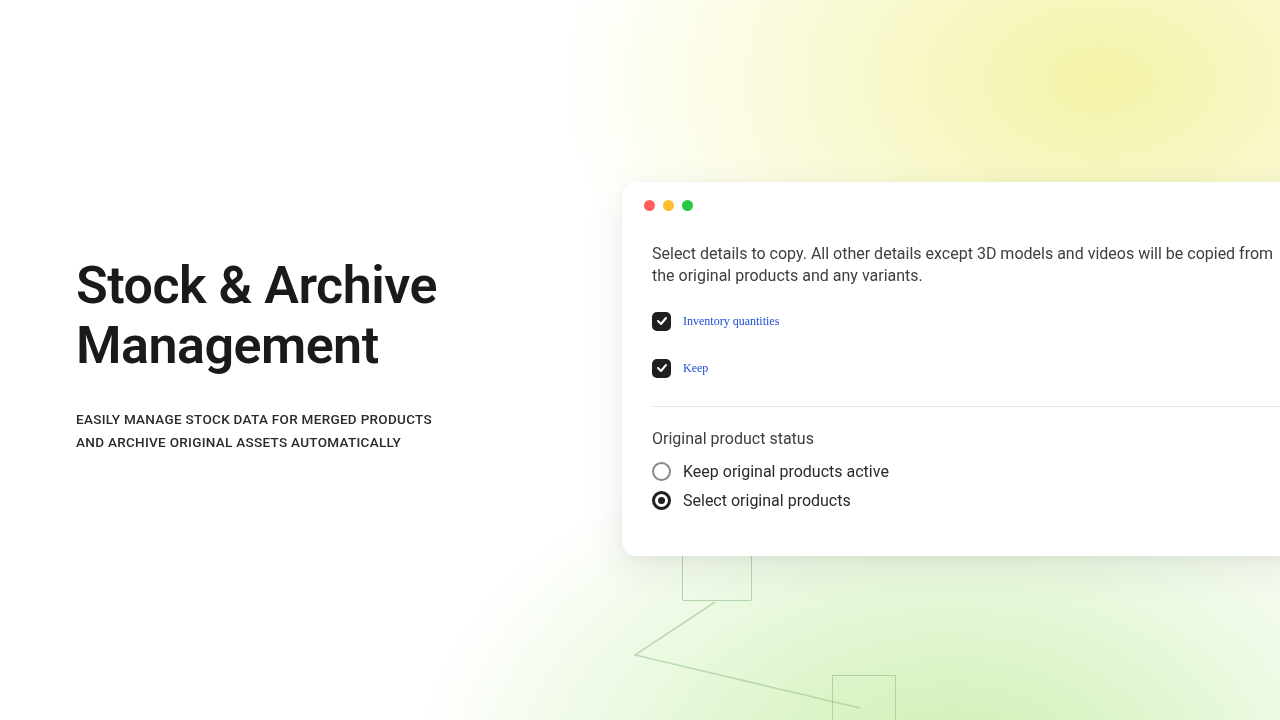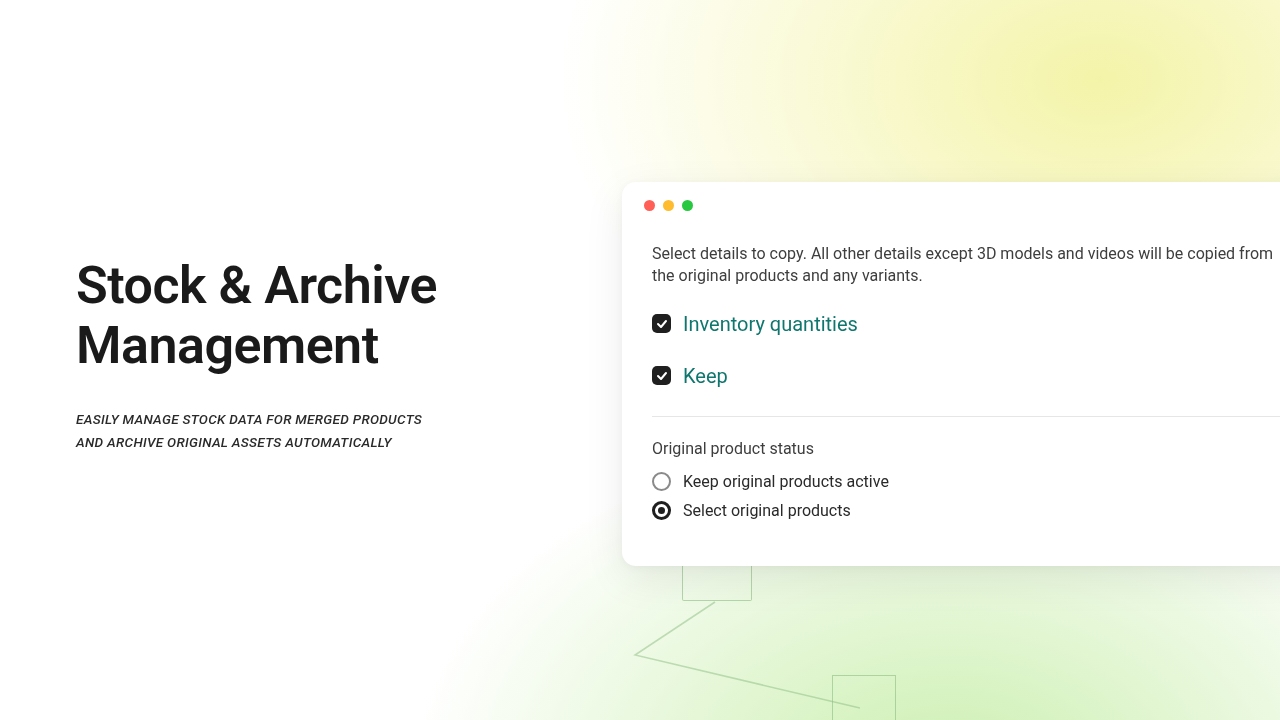--- a/index.html
+++ b/index.html
@@ -29,21 +29,20 @@
 }
 .subtitle {
   margin-top: 32px;
   font-size: 13.5px;
   font-weight: 500;
   line-height: 1.7;
   color: #2a2a2a;
   letter-spacing: 0.3px;
   text-transform: uppercase;
   max-width: 360px;
-  font-style: italic;
 }
 .dialog-window {
   position: absolute;
   left: 622px;
   top: 182px;
   width: 700px;
   background: #ffffff;
   border-radius: 14px;
   box-shadow: 0 12px 40px rgba(0,0,0,0.08), 0 2px 8px rgba(0,0,0,0.04);
   padding: 18px 0 36px 0;
@@ -81,22 +80,23 @@
   width: 19px;
   height: 19px;
   background: #1f1f1f;
   border-radius: 5px;
   display: flex;
   align-items: center;
   justify-content: center;
 }
 .checkbox-box svg { display: block; }
 .checkbox-label {
-  font-size: 20px;
-  color: #0f766e;
+  font-size: 12px;
+  color: #1d4ed8;
+  font-family: Liberation Serif, serif;
 }
 .divider {
   height: 1px;
   background: #e6e6e6;
   margin: 4px 0 22px 0;
 }
 .section-heading {
   font-size: 16px;
   color: #3e3e3e;
   margin-bottom: 14px;

